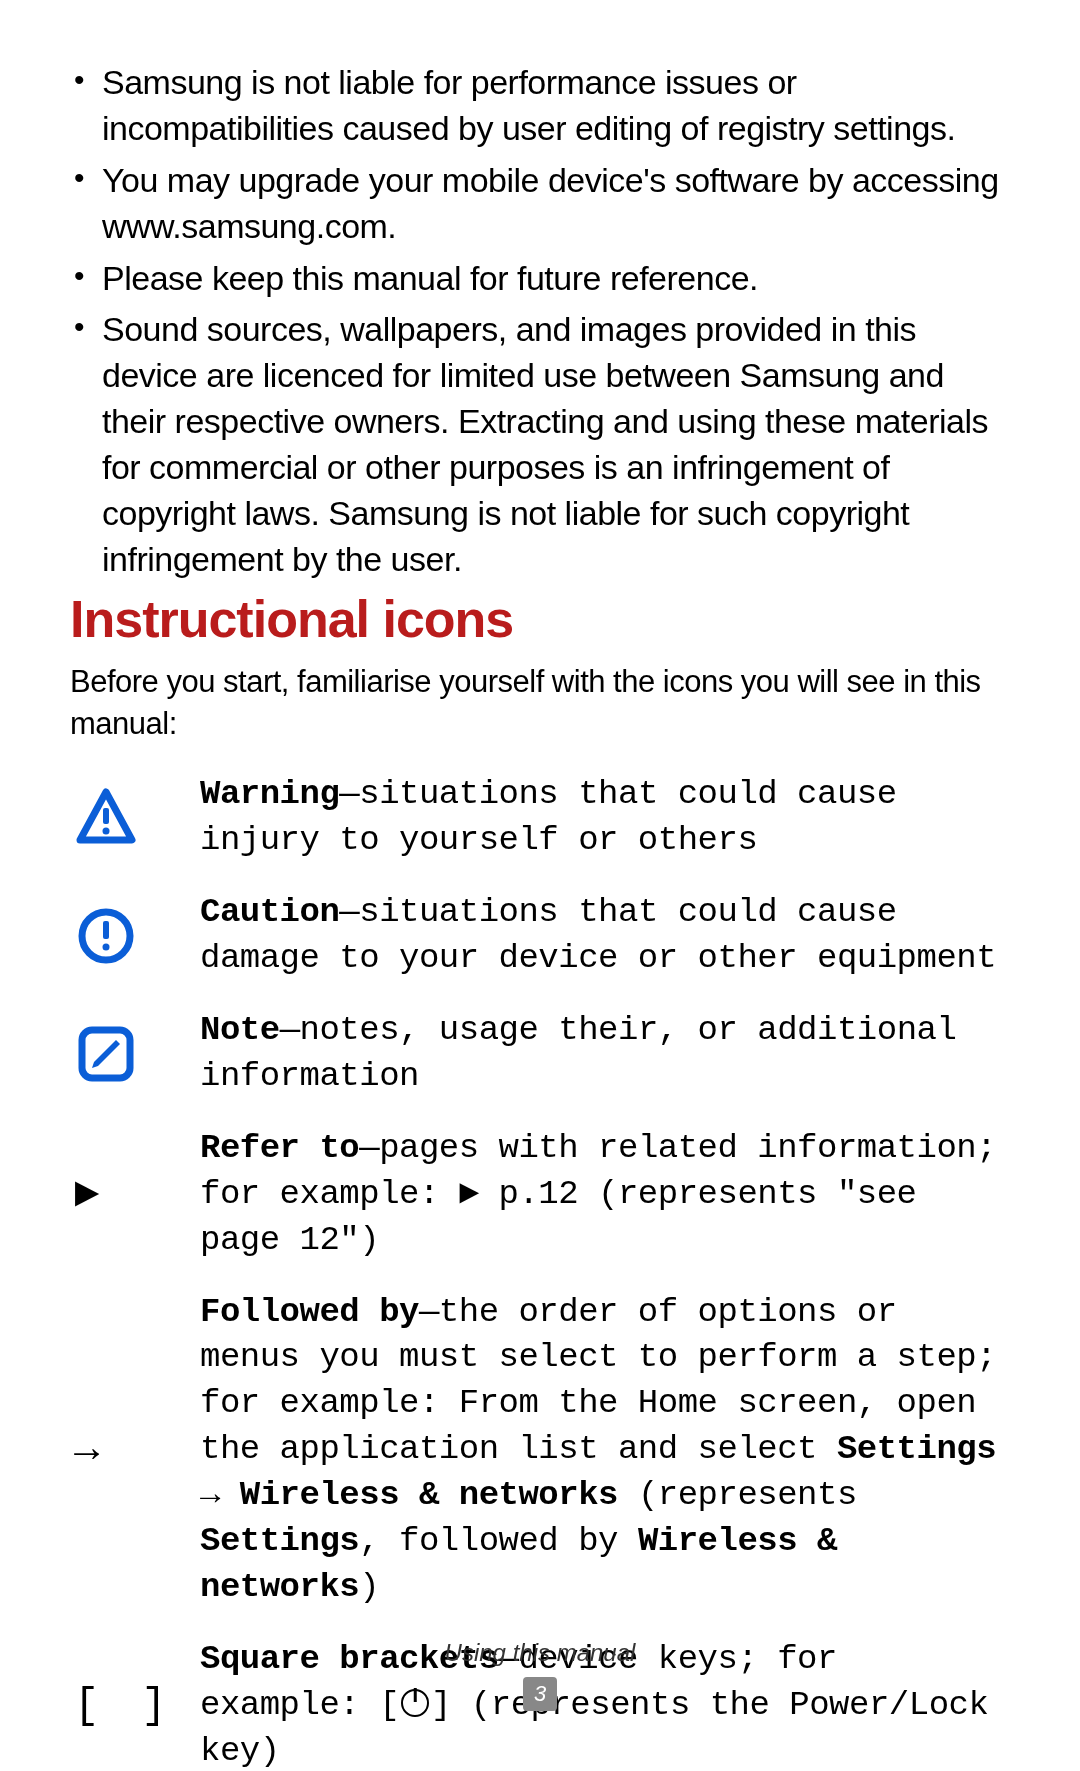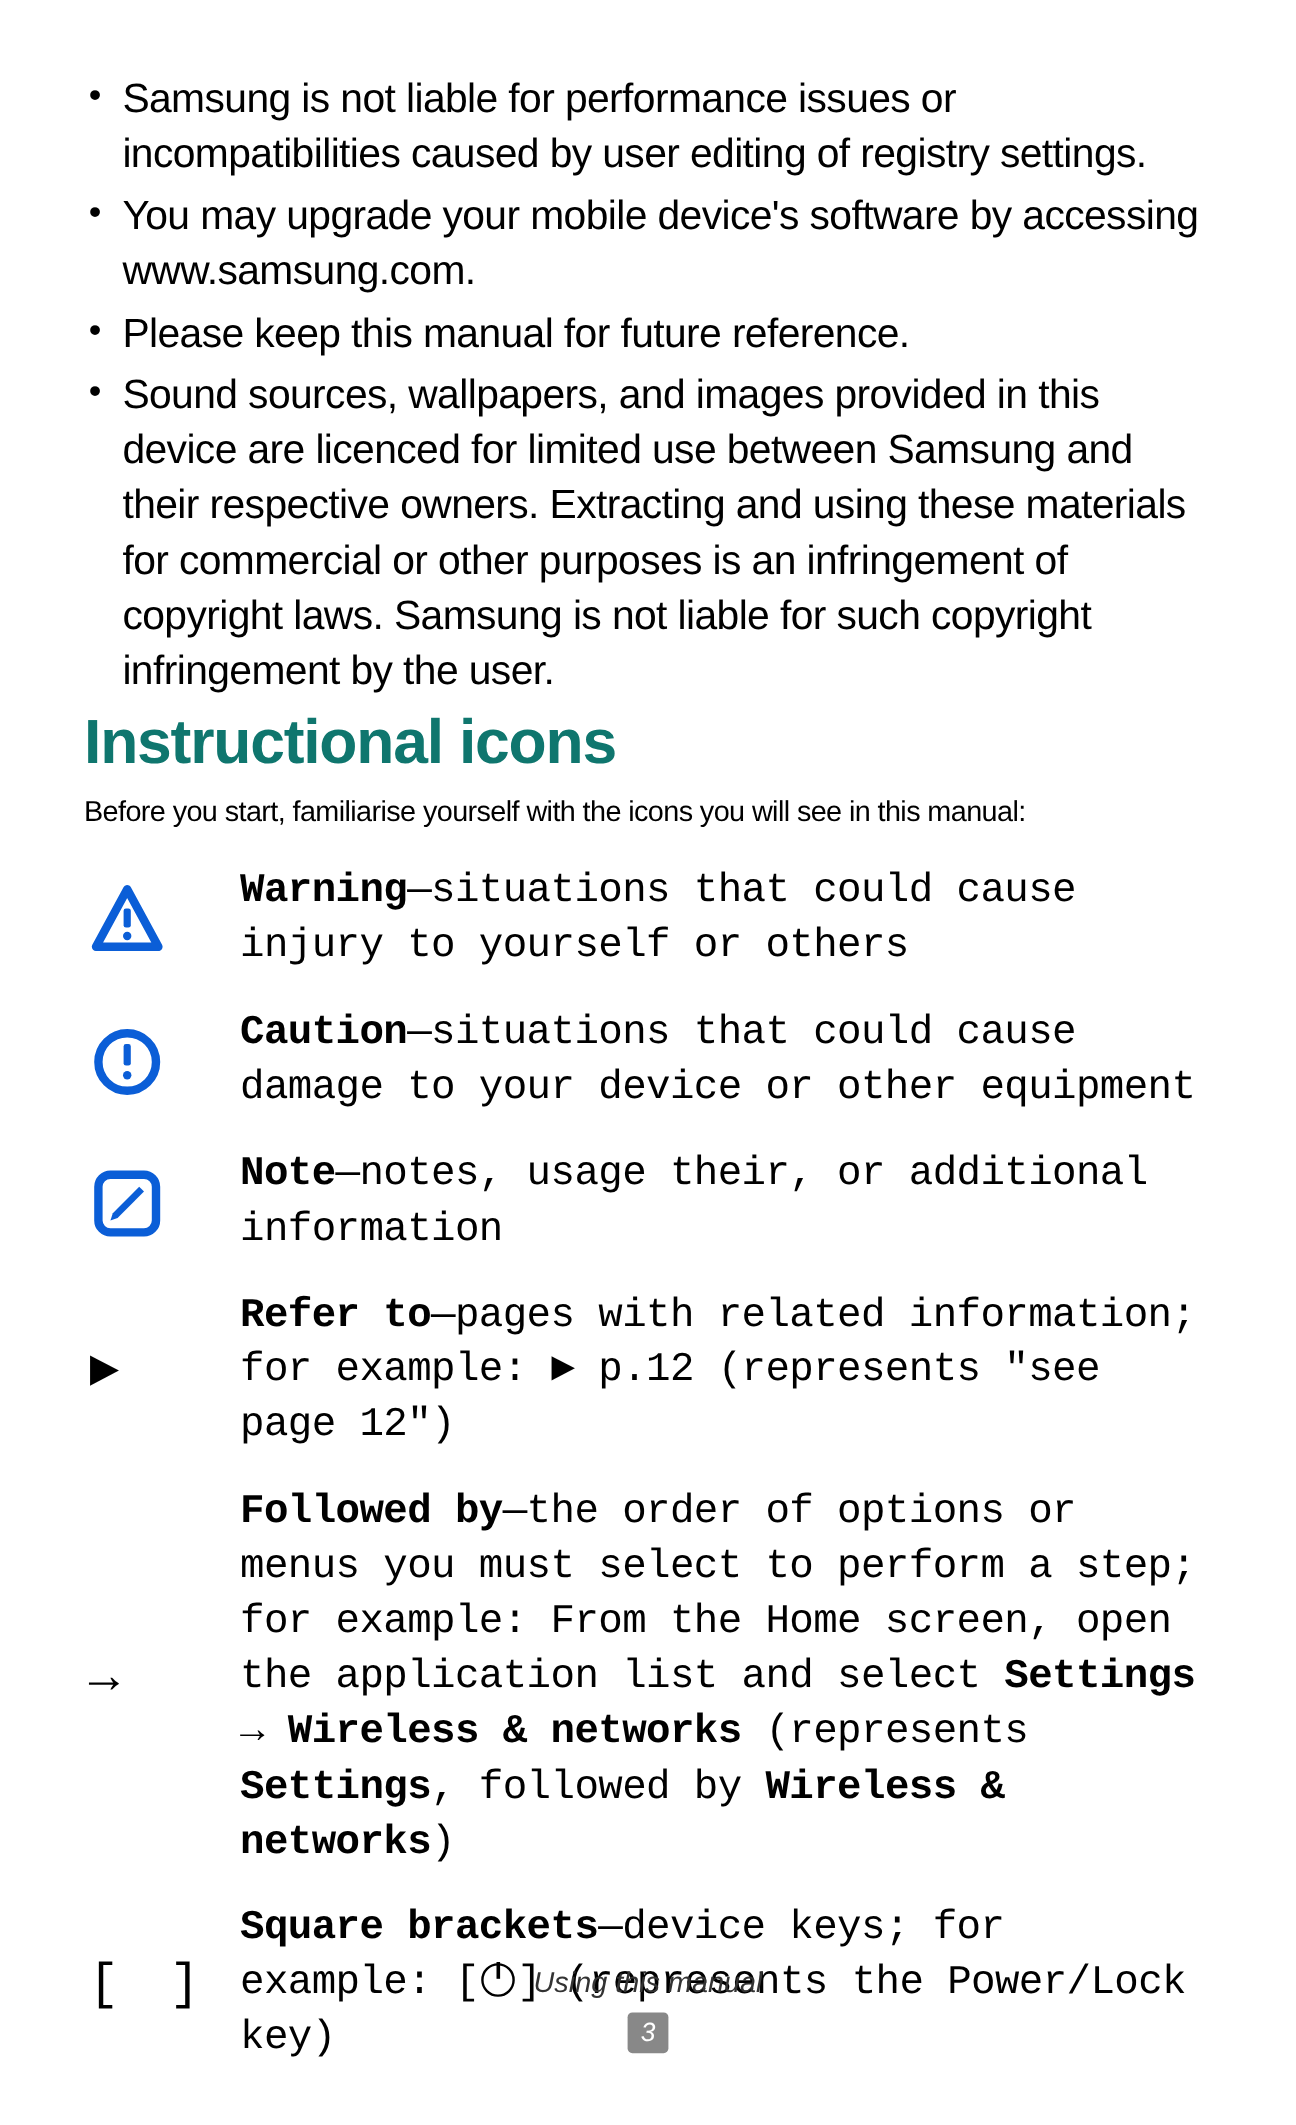--- a/index.html
+++ b/index.html
@@ -28,28 +28,28 @@
     letter-spacing: -0.5px;
   }
   .bullet-list li::before {
     content: "•";
     position: absolute;
     left: 4px;
     top: 0;
     font-size: 30px;
   }
   .section-heading {
-    color: #0f766e;
+    color: #b91c1c;
     font-size: 52px;
     font-weight: bold;
     margin-bottom: 12px;
     letter-spacing: -1px;
   }
   .intro-text {
-    font-size: 24px;
+    font-size: 31px;
     line-height: 1.35;
     margin-bottom: 28px;
     letter-spacing: -0.5px;
   }
   .icon-row {
     display: flex;
     align-items: center;
     margin-bottom: 26px;
     font-family: Liberation Mono, monospace;
   }

